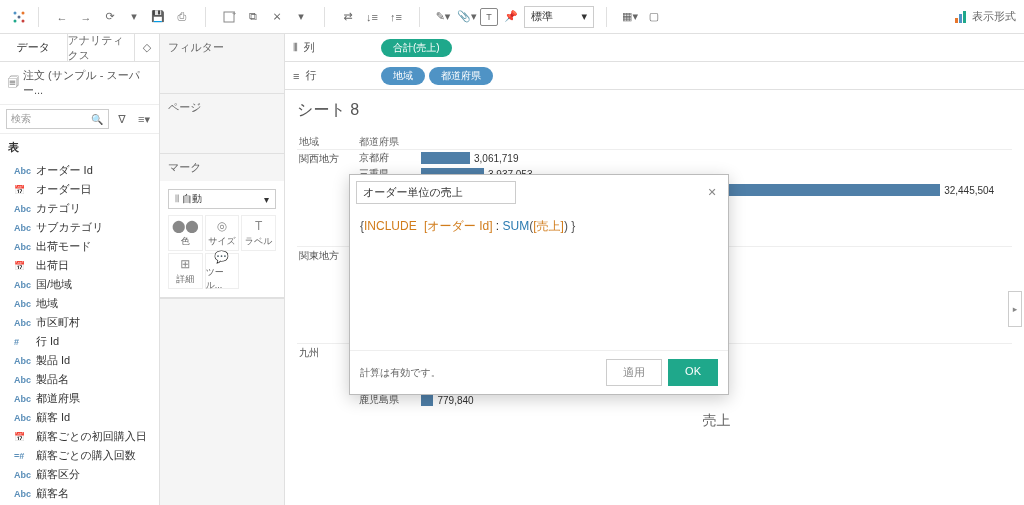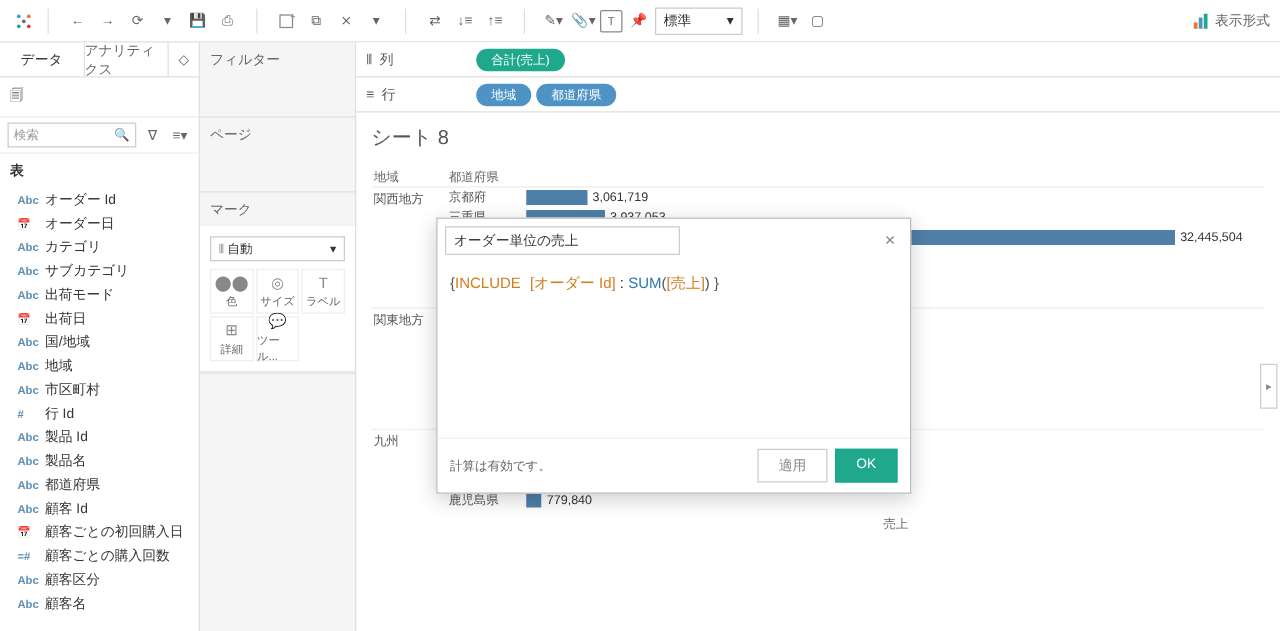--- a/index.html
+++ b/index.html
@@ -55,27 +55,27 @@
   .rgroup { display: flex; border-top: 1px solid #eee; }
   .rgroup-lbl { width: 62px; font-size: 10px; padding: 2px 0 0 2px; color: #555; }
   .rsubs { flex: 1; }
   .rsub { display: flex; align-items: center; height: 16px; }
   .rsub-lbl { width: 62px; font-size: 10px; color: #555; }
   .bar-area { flex: 1; display: flex; align-items: center; position: relative; }
   .bar { height: 12px; background: #4f7fa8; }
   .bar-lbl { font-size: 10px; margin-left: 4px; color: #333; }
 
   .x-axis { display: flex; margin-left: 124px; font-size: 9px; color: #777; margin-top: 6px; justify-content: space-between; padding-right: 20px; }
-  .axis-title { text-align: center; margin-left: 124px; font-size: 10px; color: #666; margin-top: 4px; }
+  .axis-title { text-align: center; margin-left: 124px; font-size: 14px; color: #666; margin-top: 4px; }
 
   .expand-btn { position: absolute; right: 2px; top: 160px; width: 14px; height: 36px; border: 1px solid #ccc; background: #fff; display: flex; align-items: center; justify-content: center; font-size: 9px; color: #888; cursor: pointer; }
 
   .dialog { position: absolute; left: 349px; top: 174px; width: 380px; background: #fff; border: 1px solid #bbb; box-shadow: 0 4px 16px rgba(0,0,0,0.2); z-index: 100; }
   .dlg-hdr { display: flex; padding: 6px; align-items: center; }
-  .dlg-name { border: 1px solid #ccc; padding: 3px 6px; font-size: 11px; width: 188px; }
+  .dlg-name { border: 1px solid #ccc; padding: 3px 6px; font-size: 11px; width: 160px; }
   .dlg-close { margin-left: auto; width: 20px; height: 20px; display: flex; align-items: center; justify-content: center; cursor: pointer; color: #888; }
   .dlg-body { padding: 8px 10px; min-height: 140px; font-family: Consolas, monospace; font-size: 12px; }
   .dlg-body .kw { color: #d17c1b; }
   .dlg-body .fld { color: #d17c1b; }
   .dlg-body .fn { color: #2a7ab0; }
   .dlg-body .br { color: #555; }
   .dlg-foot { display: flex; align-items: center; padding: 8px 10px; border-top: 1px solid #eee; }
   .dlg-status { font-size: 10px; color: #666; }
   .dlg-btns { margin-left: auto; display: flex; gap: 6px; }
   .btn { padding: 5px 16px; font-size: 11px; border: 1px solid #ccc; cursor: pointer; }
@@ -155,20 +155,21 @@
 <div class="main">
 
   <div class="left-pane">
     <div class="tabs">
       <div class="tab active">データ</div>
       <div class="tab">アナリティクス</div>
       <div class="tab-btn">◇</div>
     </div>
     <div class="ds-row">
       <span>🗐</span>
+      <span>注文 (サンプル - スーパー...</span>
     </div>
     <div class="search-row">
       <div class="search-box">
           <span>検索</span>
           <span>🔍</span>
         </div>
       <div class="tb-btn" style="width:18px;height:18px">∇</div>
       <div class="tb-btn" style="width:18px;height:18px">≡▾</div>
     </div>
     <div class="section-hdr">表</div>

